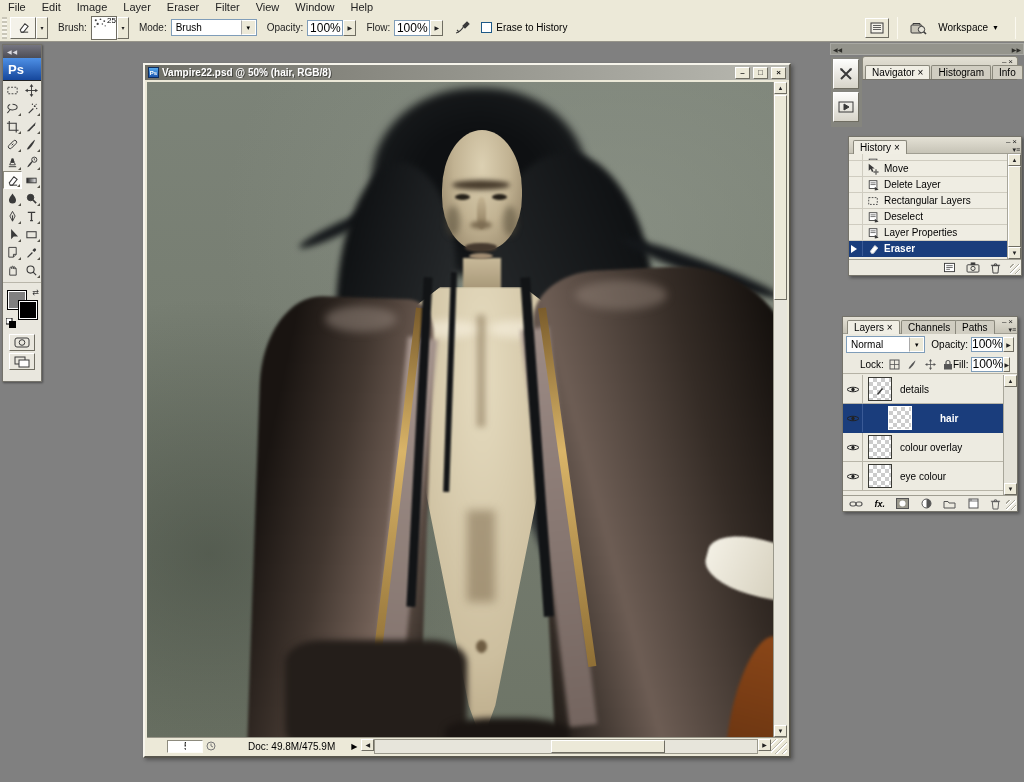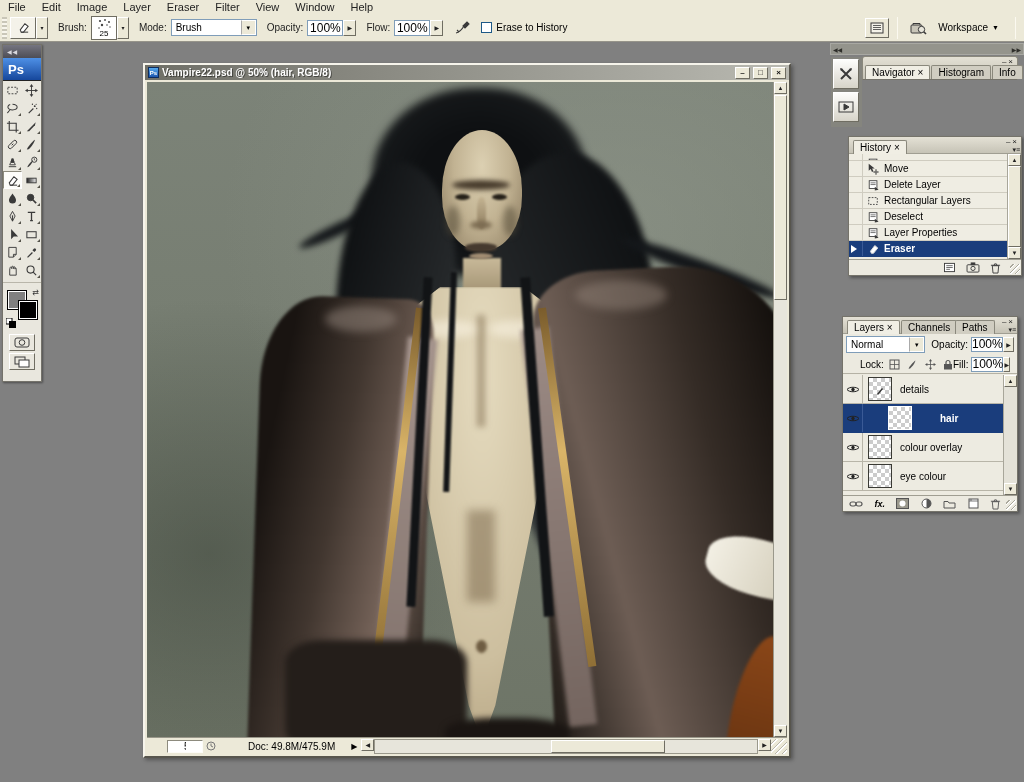--- a/index.html
+++ b/index.html
@@ -20,21 +20,21 @@
   .menu-item { padding:0 8px; font-size:11px; color:#222; }
 
   
   .optionsbar { left:0; top:14px; width:1024px; height:28px; background:#ECE9D8;
                 border-bottom:1px solid #96948a; display:flex; align-items:center; }
   .ob-grip { width:5px; height:22px; margin:0 3px 0 2px;
              background:repeating-linear-gradient(180deg,#c9c6b8 0 2px,#f7f5ec 2px 4px); }
   .preset-box { width:26px; height:22px; background:#f4f2e9; display:flex; align-items:center; justify-content:center; }
   .preset-arrow { width:12px; height:22px; font-size:6px; }
   .ob-label { margin:0 4px 0 10px; font-size:10px; color:#222; }
-  .brush-preview { width:26px; height:24px; background:#fff; border:1px solid #6f6d62; display:flex; flex-direction:column; align-items:center; justify-content:center; }
+  .brush-preview { width:26px; height:24px; background:#fff; border:1px solid #6f6d62; display:flex; flex-direction:row; justify-content:center; }
   .brush-num { font-size:8px; line-height:7px; }
   .combo { width:86px; height:17px; display:flex; background:#fff; border:1px solid #7F9DB9; align-items:center; }
   .combo .cval { flex:1; padding-left:4px; font-size:10px; }
   .combo .cbtn { width:15px; height:15px; background:#ECE9D8; border:1px solid #fff; border-left-color:#aaa;
                  display:flex; align-items:center; justify-content:center; font-size:7px; }
   .valbox { width:36px; height:16px; text-align:center; line-height:14px; }
   .arrbtn { width:13px; height:16px; font-size:6px; }
   .chk { width:11px; height:11px; background:#fff; border:1px solid #1d5987; margin:0 4px 0 10px; }
   .iconbtn24 { width:24px; height:20px; background:#ECE9D8; display:flex; align-items:center; justify-content:center; }
   .vsep { width:1px; height:22px; background:#b5b2a5; border-right:1px solid #fbf9f0; margin:0 8px; }

